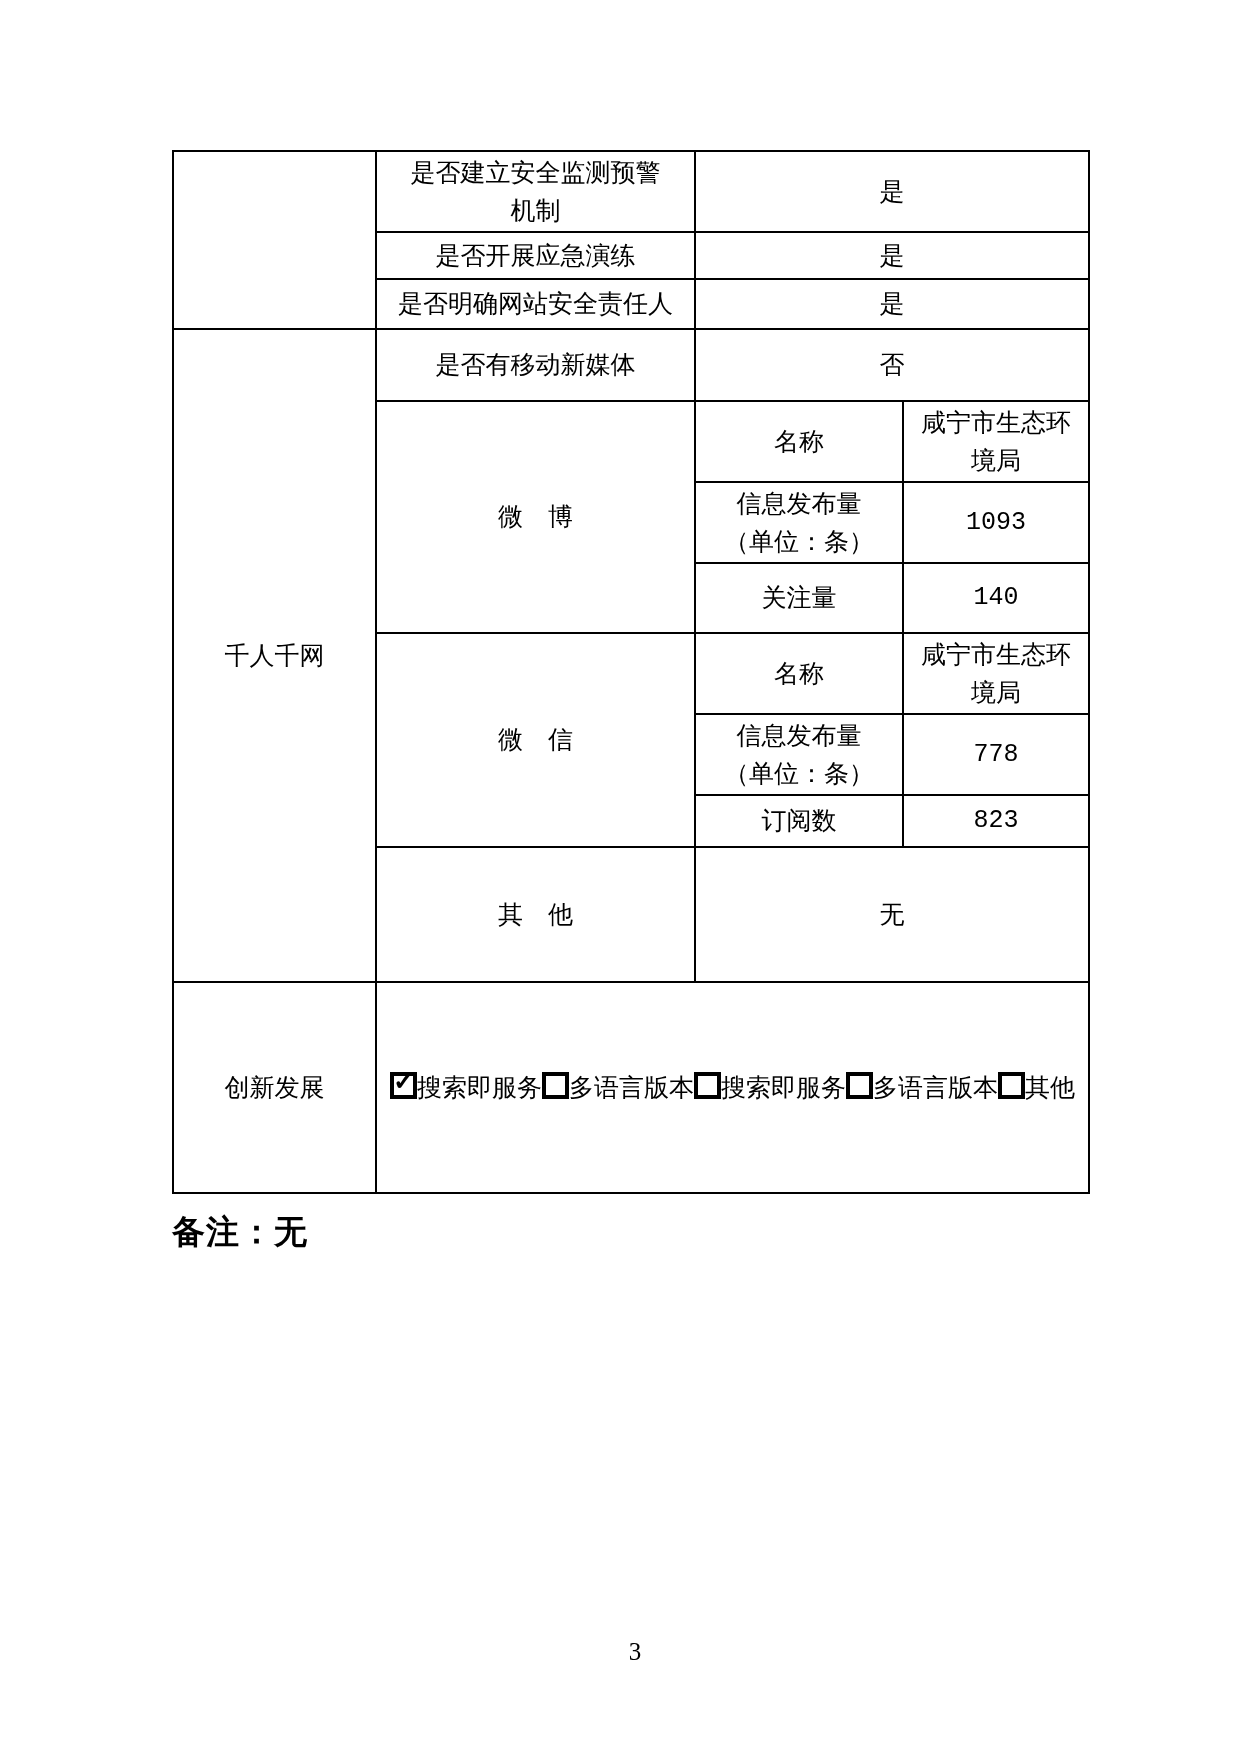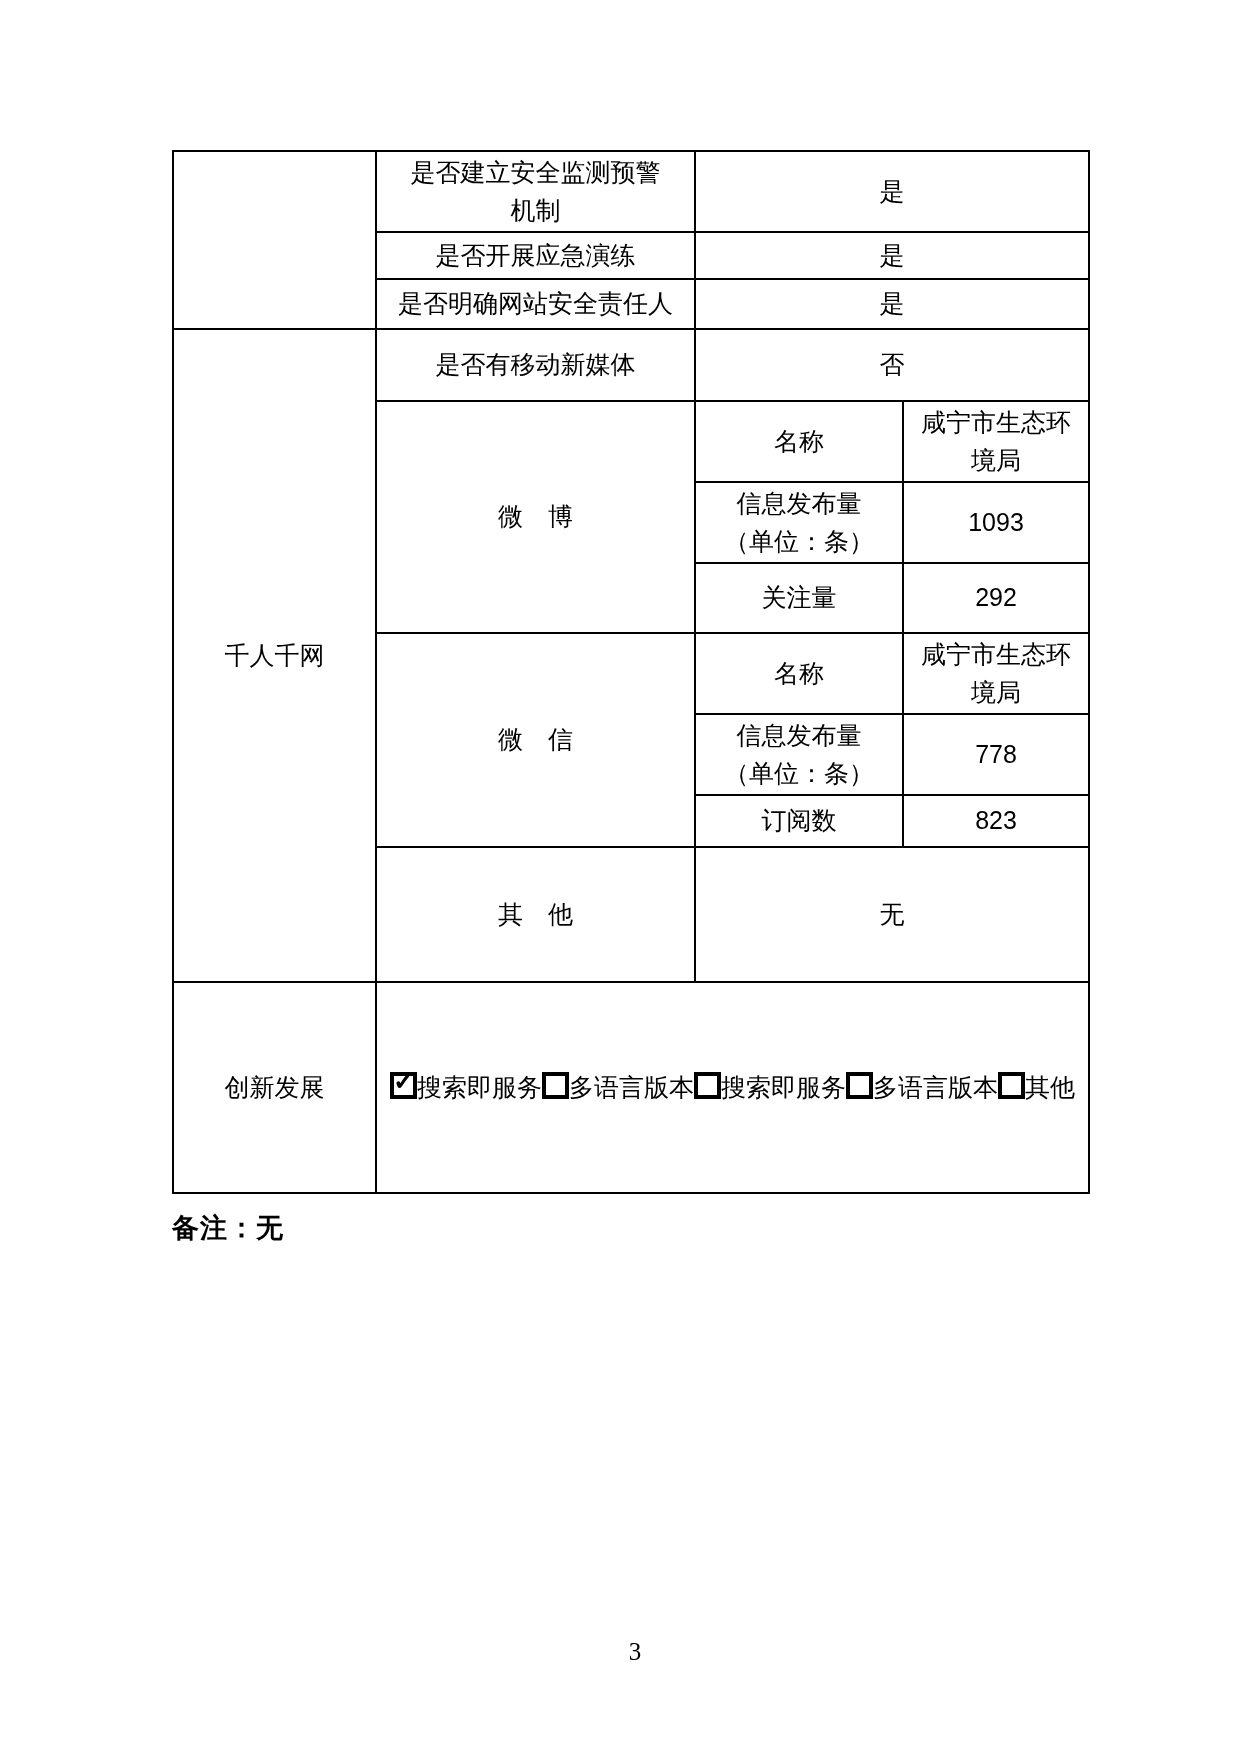--- a/index.html
+++ b/index.html
@@ -5,32 +5,32 @@
   html,body{margin:0;padding:0;background:#ffffff;}
   body{width:1240px;height:1754px;position:relative;color:#000;
        font-family:"Liberation Serif","DejaVu Serif",serif;}
   .sheet{position:absolute;left:0;top:0;width:1240px;height:1754px;background:#fff;border-radius:9px;}
 
   table.report{position:absolute;left:172px;top:150px;width:916px;
                border-collapse:collapse;table-layout:fixed;}
   table.report td{border:2px solid #000;text-align:center;vertical-align:middle;
                   font-size:25px;line-height:1.5;padding:2px 8px;overflow:hidden;}
   td.prewrap{white-space:pre-line;}
-  td.num{font-family:Liberation Sans, sans-serif;}
+  td.num{font-family:Liberation Mono, monospace;}
 
   
   td.cbx-cell{text-align:center;padding-bottom:34px;}
   .opt{white-space:nowrap;}
   .cbx{display:inline-block;width:19px;height:19px;border:4px solid #000;
        vertical-align:-3px;position:relative;background:#fff;}
   .cbx .tick{display:none;}
   .cbx.checked .tick{display:block;position:absolute;left:-1px;top:-7px;
        font-weight:bold;font-size:26px;line-height:26px;}
 
-  .note{position:absolute;left:172px;top:1210px;font-size:27px;font-weight:bold;
+  .note{position:absolute;left:172px;top:1210px;font-size:33px;font-weight:bold;
         letter-spacing:1px;}
   .pageno{position:absolute;left:0;top:1638px;width:1270px;text-align:center;
           font-size:25px;}
 </style>
 </head>
 <body>
 
 <div class="sheet">
 
   <table class="report">
@@ -68,21 +68,21 @@
       <td>名称</td>
       <td>咸宁市生态环境局</td>
     </tr>
     <tr style="height:72px">
       <td class="prewrap">信息发布量
 （单位：条）</td>
       <td class="num">1093</td>
     </tr>
     <tr style="height:70px">
       <td>关注量</td>
-      <td class="num">292</td>
+      <td class="num">140</td>
     </tr>
 
     <tr style="height:76px">
       <td rowspan="3">微　信</td>
       <td>名称</td>
       <td>咸宁市生态环境局</td>
     </tr>
     <tr style="height:77px">
       <td class="prewrap">信息发布量
 （单位：条）</td>

